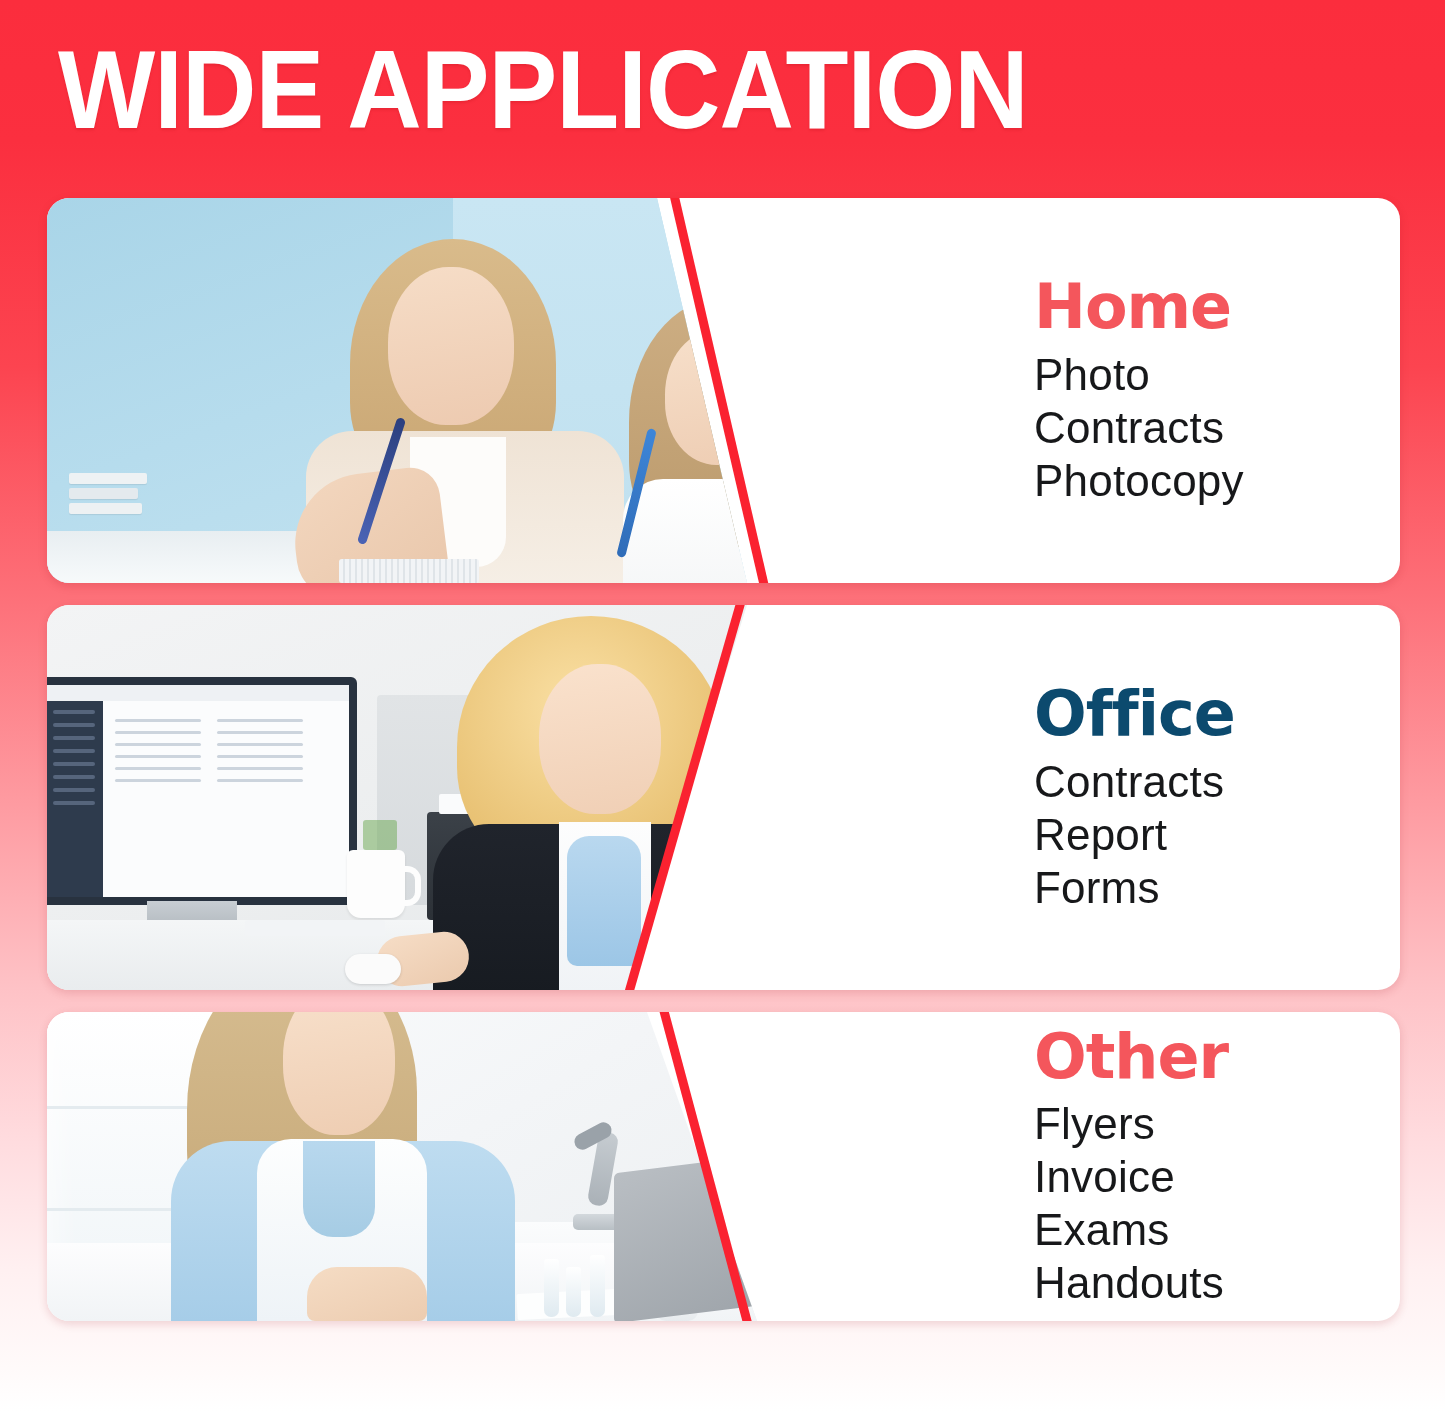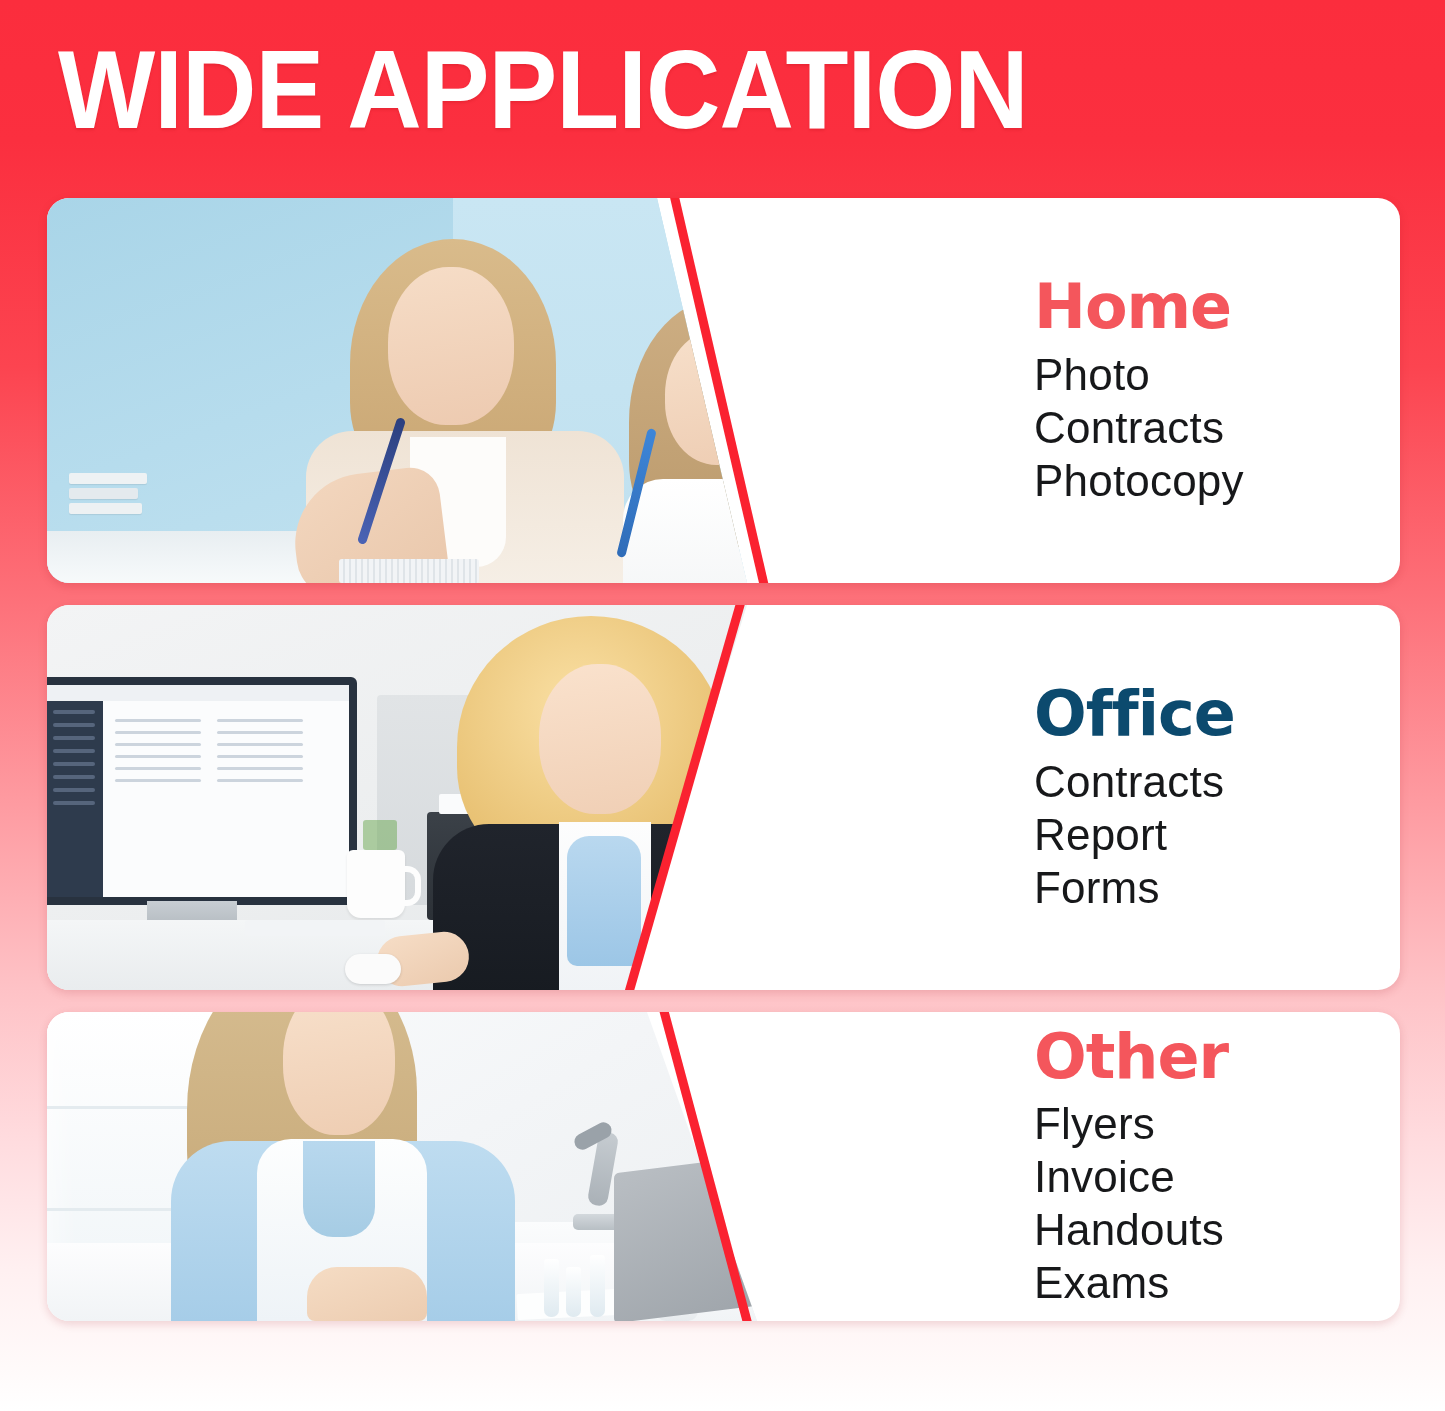--- a/index.html
+++ b/index.html
@@ -539,19 +539,19 @@
 
     <div class="diag">
         <i></i>
       </div>
 
     <div class="text-pane">
       <div class="cat-title" style="color:#f4565c">Other</div>
       <ul class="cat-list">
         <li>Flyers</li>
         <li>Invoice</li>
+        <li>Exams</li>
         <li>Handouts</li>
-        <li>Exams</li>
       </ul>
     </div>
   </div>
 
 </div>
 
 </body></html>

